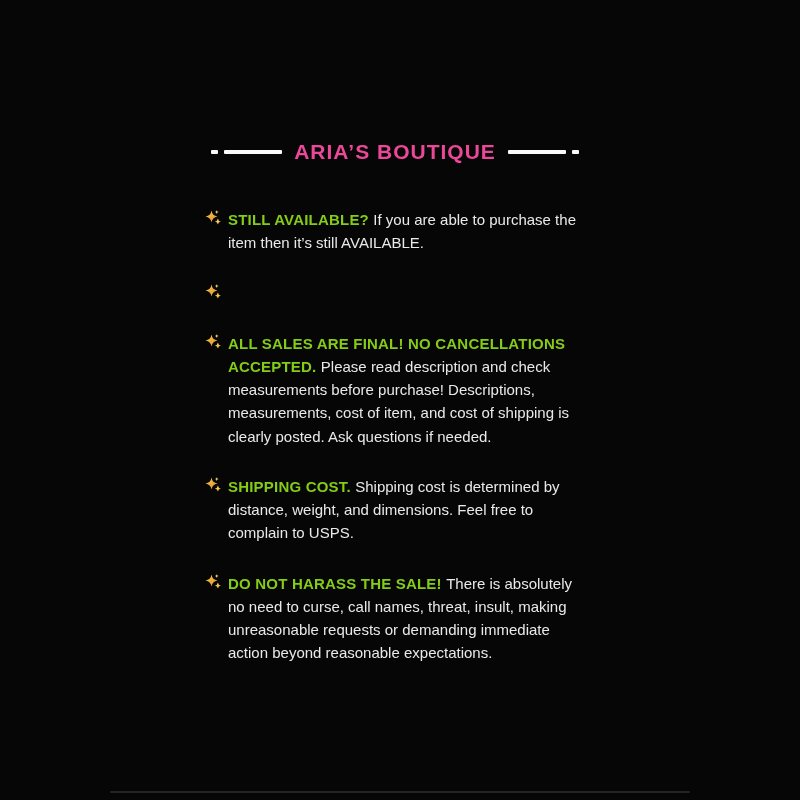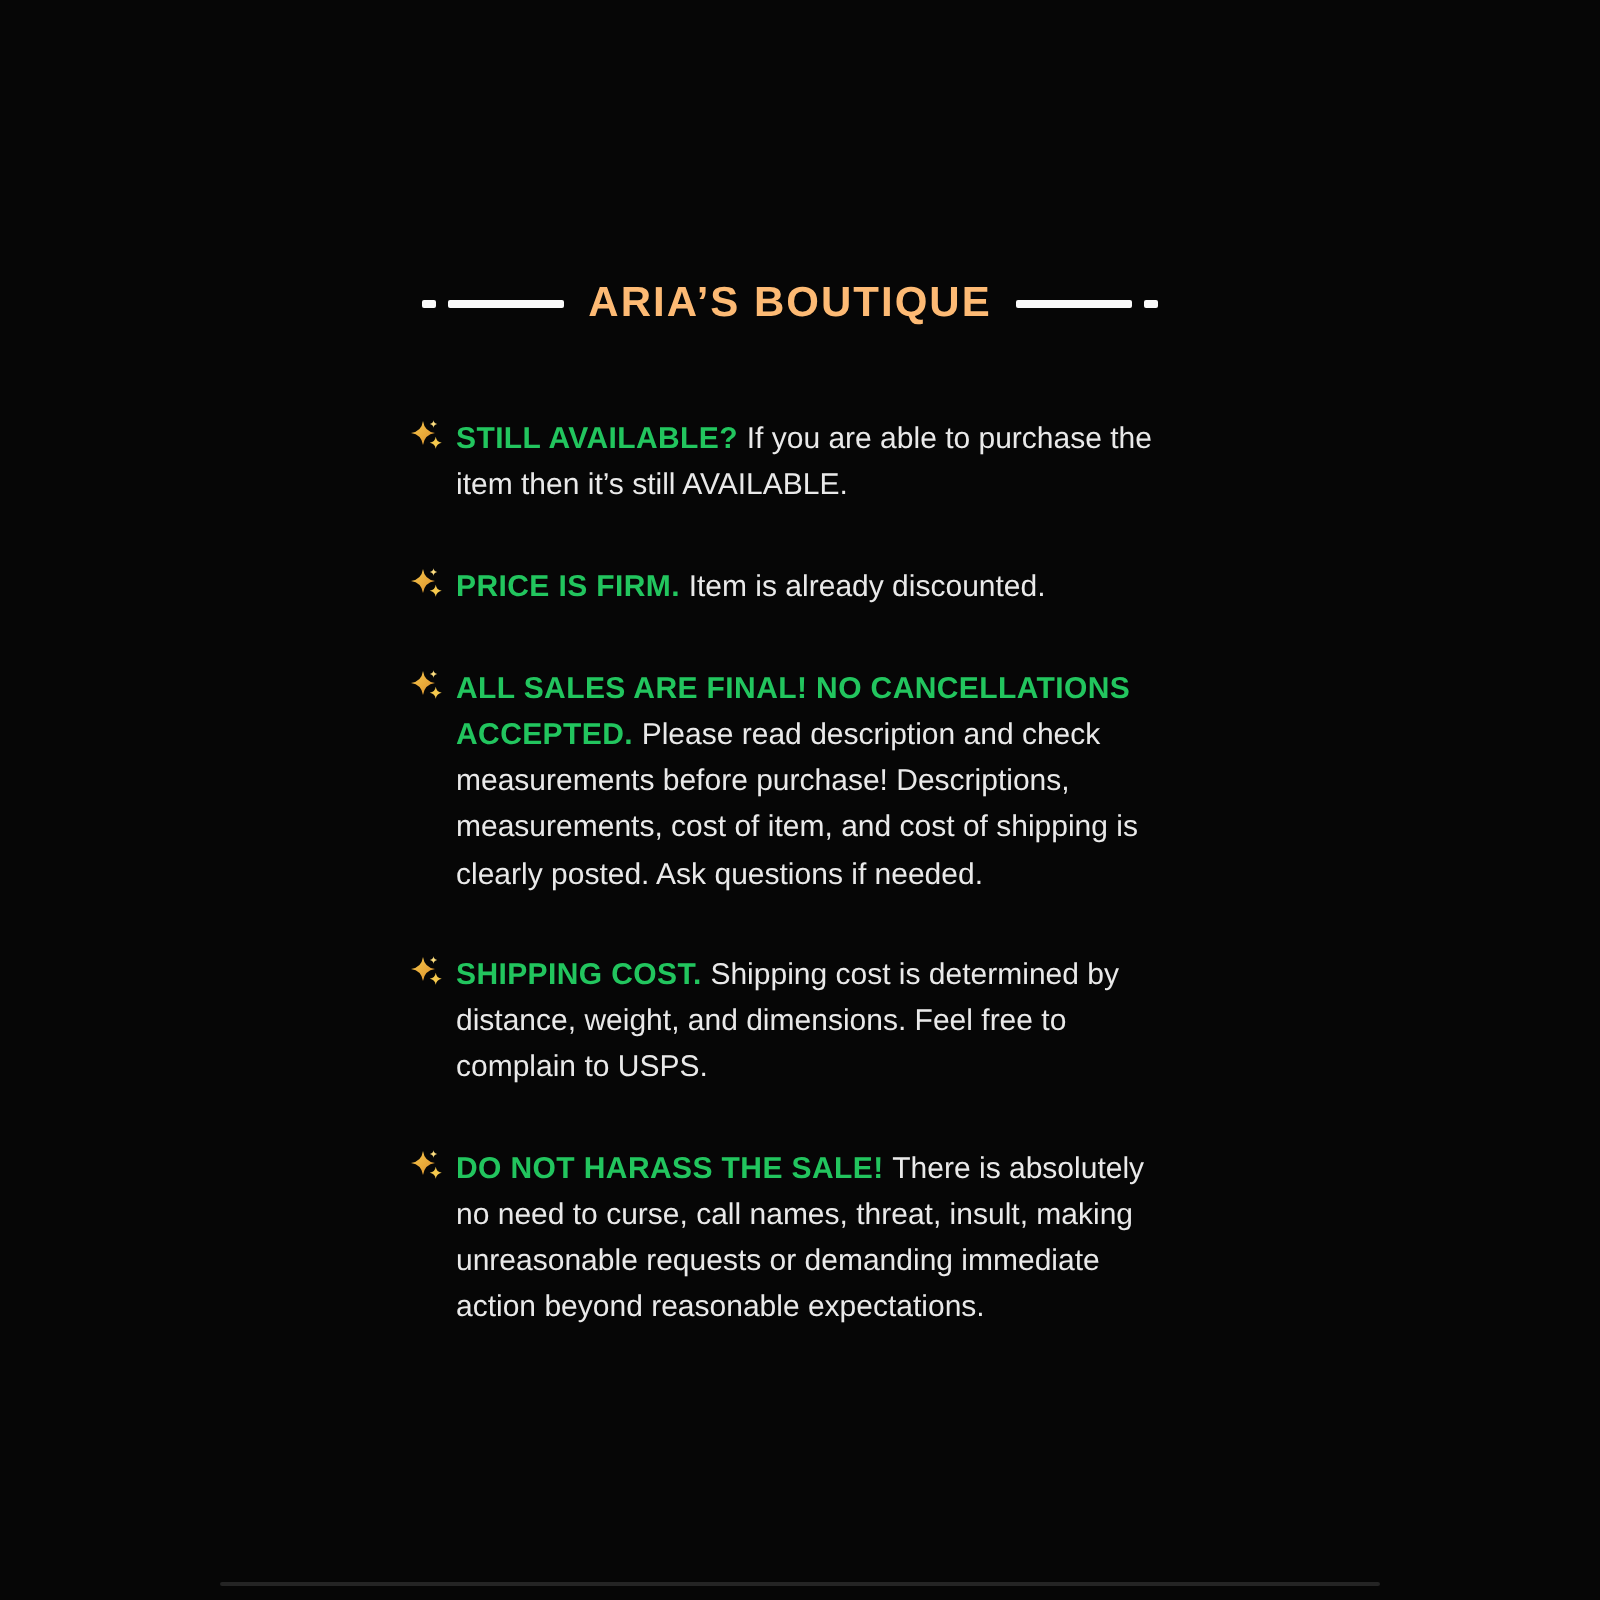--- a/index.html
+++ b/index.html
@@ -26,21 +26,21 @@
   .title-row {
     display: flex;
     align-items: center;
     justify-content: center;
     margin-bottom: 44px;
   }
   .title-text {
     font-size: 21px;
     font-weight: 800;
     letter-spacing: 1px;
-    color: #fdba74;
+    color: #ec4899;
     white-space: nowrap;
     margin: 0 12px;
   }
   .dash-short {
     width: 7px;
     height: 4px;
     background: #fafafa;
     border-radius: 1px;
   }
   .dash-long {
@@ -64,21 +64,21 @@
   }
   .policy-text {
     margin: 0;
     font-size: 15px;
     line-height: 1.55;
     color: #efefef;
   }
   .lead {
     font-weight: 700;
     letter-spacing: 0.2px;
-    color: #22c55e;
+    color: #84cc16;
   }
   .body-text {
     font-weight: 400;
     color: #e9e9e9;
   }
   .bottom-edge {
     position: absolute;
     bottom: 7px;
     left: 110px;
     right: 110px;
@@ -131,24 +131,20 @@
           <linearGradient id="g" x1="0" y1="0" x2="1" y2="1">
             <stop offset="0" stop-color="#f6c94d"></stop>
             <stop offset="1" stop-color="#dd8f2a"></stop>
           </linearGradient>
         </defs>
         <path fill="url(#g)" d="M10 2 Q11 9 18 10 Q11 11 10 18 Q9 11 2 10 Q9 9 10 2 Z"></path>
         <path fill="#f6c94d" d="M18.5 12.5 Q19 16 22.5 16.5 Q19 17 18.5 20.5 Q18 17 14.5 16.5 Q18 16 18.5 12.5 Z"></path>
         <path fill="#f9da7e" d="M17 1.5 Q17.3 3.6 19.5 4 Q17.3 4.4 17 6.5 Q16.7 4.4 14.5 4 Q16.7 3.6 17 1.5 Z"></path>
       </svg>
     </span>
-    <p class="policy-text">
-      <span class="lead">PRICE IS FIRM. </span>
-      <span class="body-text">Item is already discounted.</span>
-    </p>
   </div>
 
 
   <div class="policy">
     <span class="sparkle">
       <svg width="18" height="18" viewBox="0 0 24 24" aria-hidden="true">
         <defs>
           <linearGradient id="g" x1="0" y1="0" x2="1" y2="1">
             <stop offset="0" stop-color="#f6c94d"></stop>
             <stop offset="1" stop-color="#dd8f2a"></stop>

